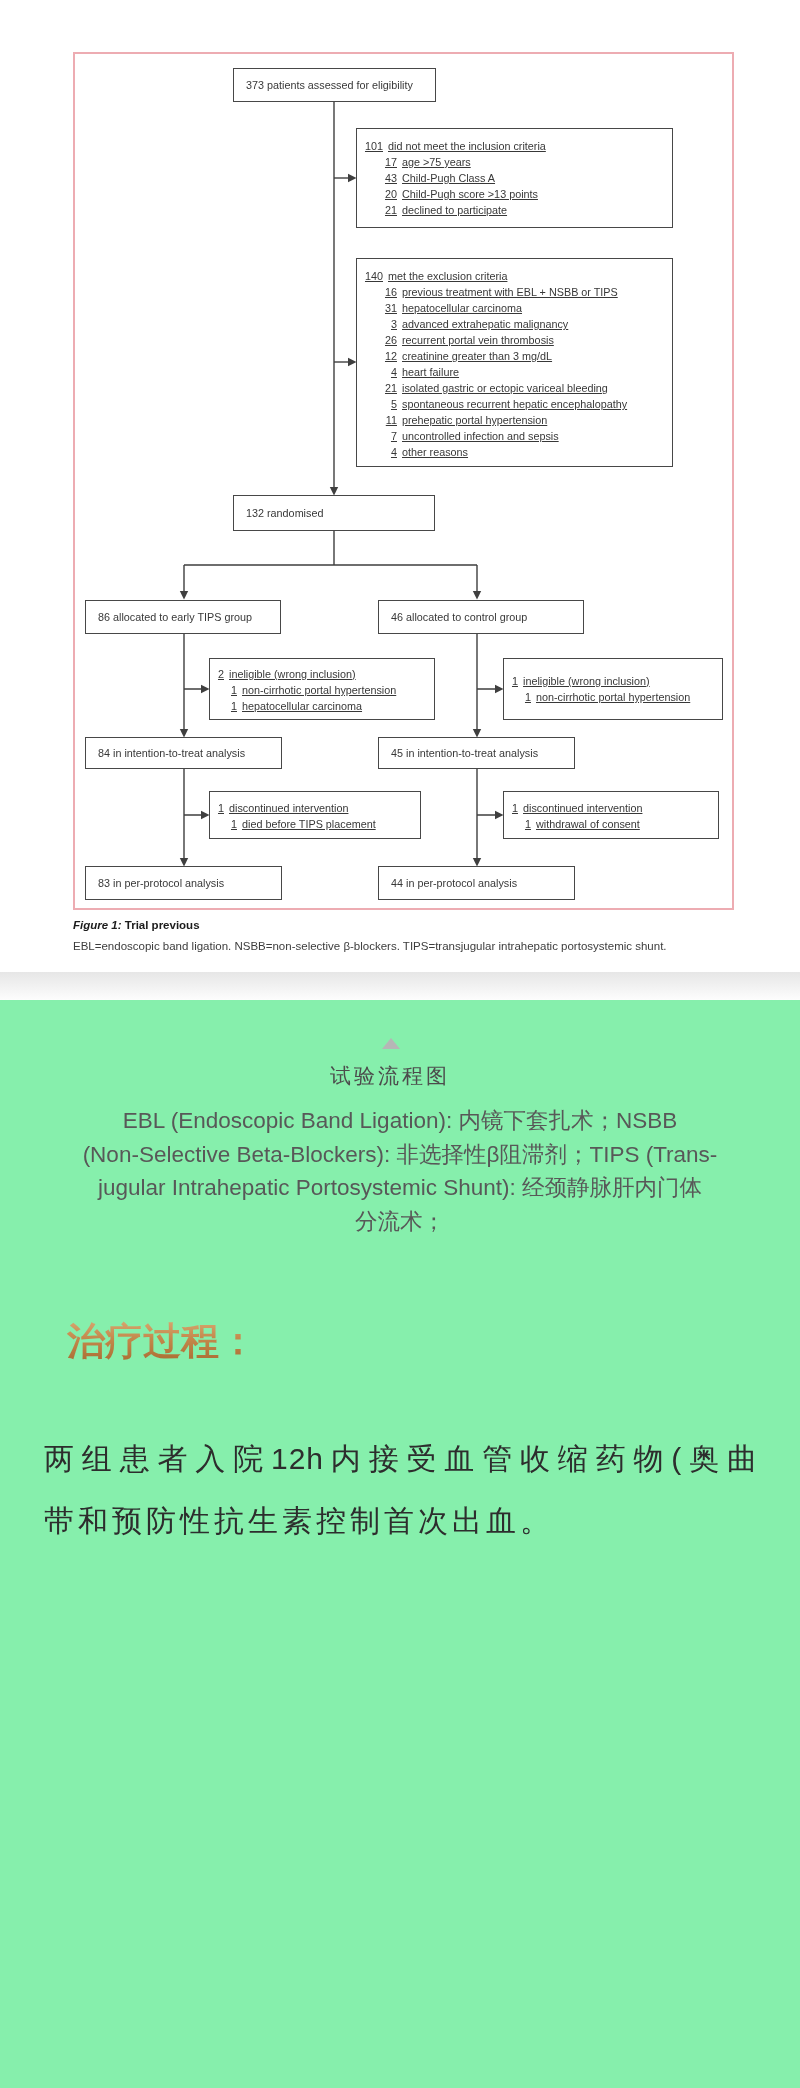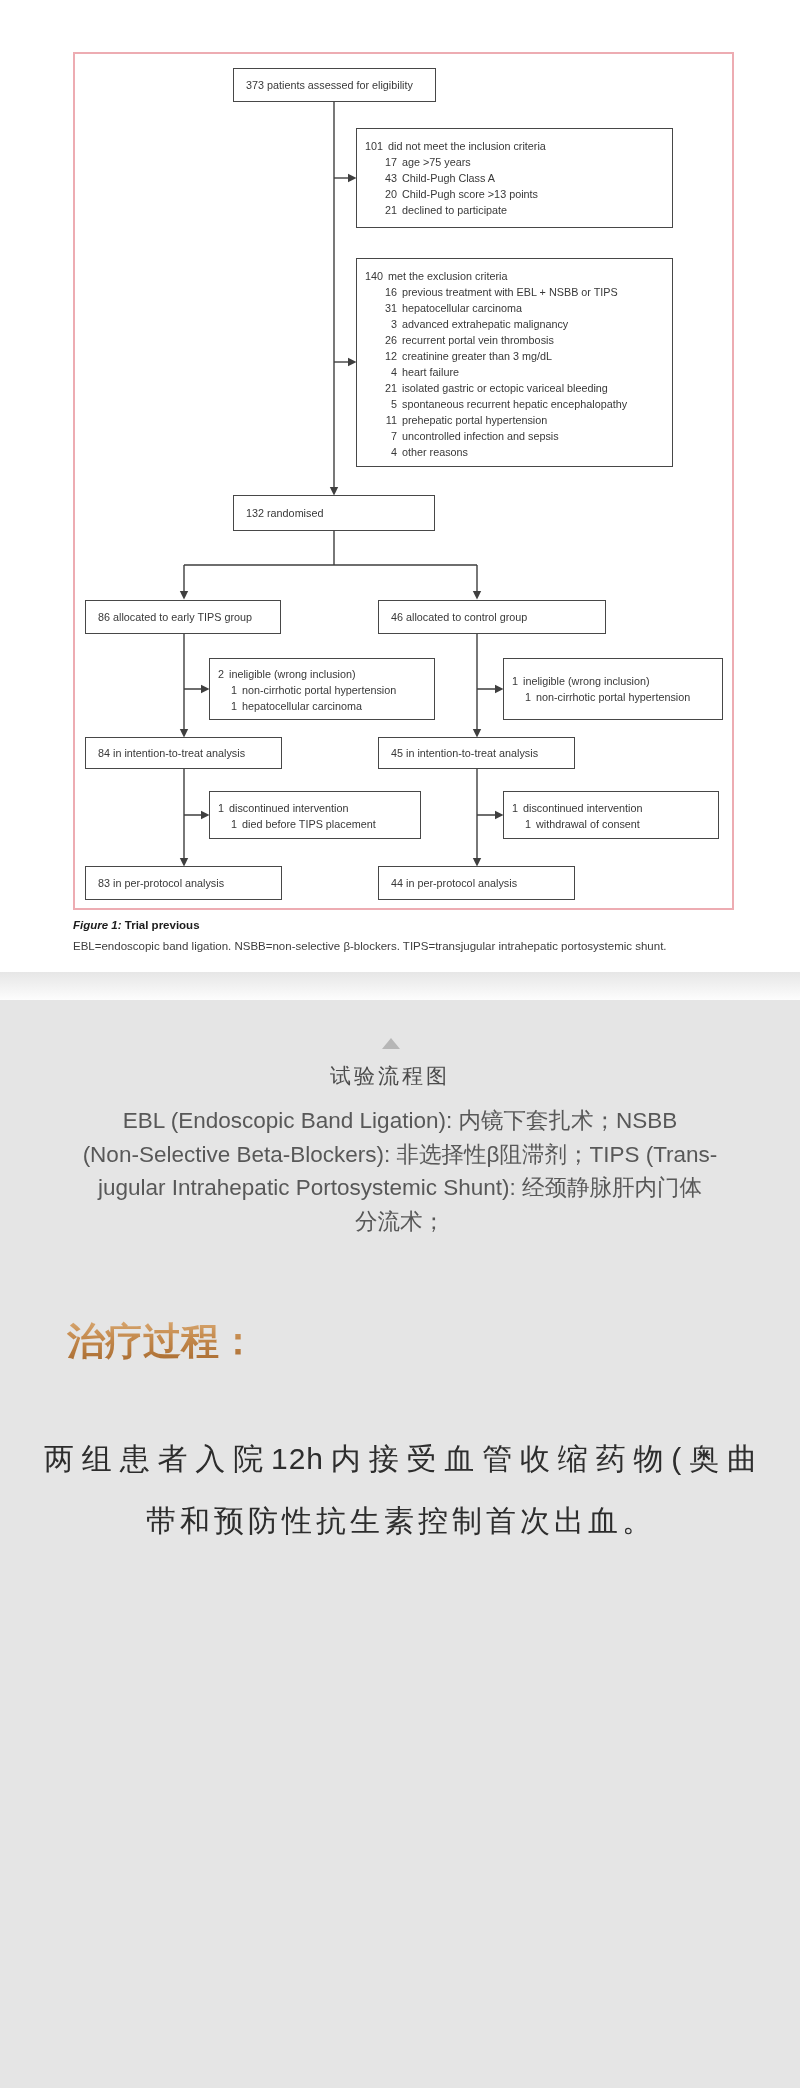--- a/index.html
+++ b/index.html
@@ -1,25 +1,25 @@
 <!DOCTYPE html>
 <html><head>
 <meta charset="utf-8">
 <style>
   html,body{margin:0;padding:0;background:#ffffff;}
-  #canvas{position:relative;width:800px;height:2088px;background:#e5e5e5;overflow:hidden;
+  #canvas{position:relative;width:800px;height:2088px;background:#86efac;overflow:hidden;
           font-family:"Liberation Sans",sans-serif;}
   
   #fig{position:absolute;left:0;top:0;width:800px;height:1000px;background:#fff;}
   #pinkframe{position:absolute;left:73px;top:52px;width:661px;height:858px;
              border:2px solid #edacb2;box-sizing:border-box;}
   .fbox{position:absolute;border:1.5px solid #474747;background:#fff;box-sizing:border-box;
         font-size:10.8px;line-height:16px;color:#383838;}
   .fbox.single{display:flex;align-items:center;padding-left:12px;}
-  .fl{display:flex;}
+  .fl{display:flex;text-decoration:underline;}
   .fn{text-align:right;padding-right:5px;flex:none;}
   .w26{width:26px;} .w40{width:40px;} .w14{width:14px;} .w27{width:27px;}
   .ft{flex:1;}
   svg.flow{position:absolute;left:0;top:0;pointer-events:none;}
   
   #cap-title{position:absolute;left:73px;top:919px;font-size:11.5px;font-weight:bold;color:#1c1c1c;}
   #cap-title .figno{font-style:italic;}
   #cap-text{position:absolute;left:73px;top:938px;width:668px;font-size:11.5px;line-height:17px;color:#3d3d3d;}
   #divider{position:absolute;left:0;top:972px;width:800px;height:28px;
            background:linear-gradient(180deg,#e6e6e6 0%,#eeeeee 35%,#fdfdfd 100%);}
@@ -30,21 +30,21 @@
   #cn-title{position:absolute;left:0;top:1062px;width:780px;text-align:center;
             font-size:21px;letter-spacing:3px;color:#4c4c4c;}
   #abbrev{position:absolute;left:40px;top:1104px;width:720px;text-align:center;
           font-size:22.5px;line-height:33.5px;color:#585858;}
   #sec-head{position:absolute;left:67px;top:1316px;
             font-family:"Liberation Serif",serif;font-weight:bold;font-size:38px;
             background:linear-gradient(180deg,#dcae79 0%,#c3884b 45%,#a5682e 100%);
             -webkit-background-clip:text;background-clip:text;color:transparent;}
   .cnpara{position:absolute;left:44px;width:714px;font-size:30px;line-height:62px;color:#2d2d2d;}
   .cnline{text-align:justify;text-align-last:justify;word-break:break-all;letter-spacing:1px;}
-  .cnlast{text-align:center;letter-spacing:4px;}
+  .cnlast{text-align:left;letter-spacing:4px;}
   #para1{top:1428px;} #para2{top:1674px;}
 </style>
 </head>
 <body>
 
 <div id="canvas">
 
   <div id="fig">
     <div id="pinkframe"></div>
 
@@ -155,21 +155,21 @@
         </div>
     </div>
 
     <div class="fbox single" style="left:233px;top:495px;width:202px;height:36px;align-items:center;">
       <span>132 randomised</span>
     </div>
 
     <div class="fbox single" style="left:85px;top:600px;width:196px;height:34px;">
       <span>86 allocated to early TIPS group</span>
     </div>
-    <div class="fbox single" style="left:378px;top:600px;width:228px;height:34px;">
+    <div class="fbox single" style="left:378px;top:600px;width:206px;height:34px;">
       <span>46 allocated to control group</span>
     </div>
 
     <div class="fbox" style="left:209px;top:658px;width:226px;height:62px;padding-top:7px;">
       <div class="fl">
           <span class="fn w14">2</span>
           <span class="ft">ineligible (wrong inclusion)</span>
         </div>
       <div class="fl">
           <span class="fn w27">1</span>

